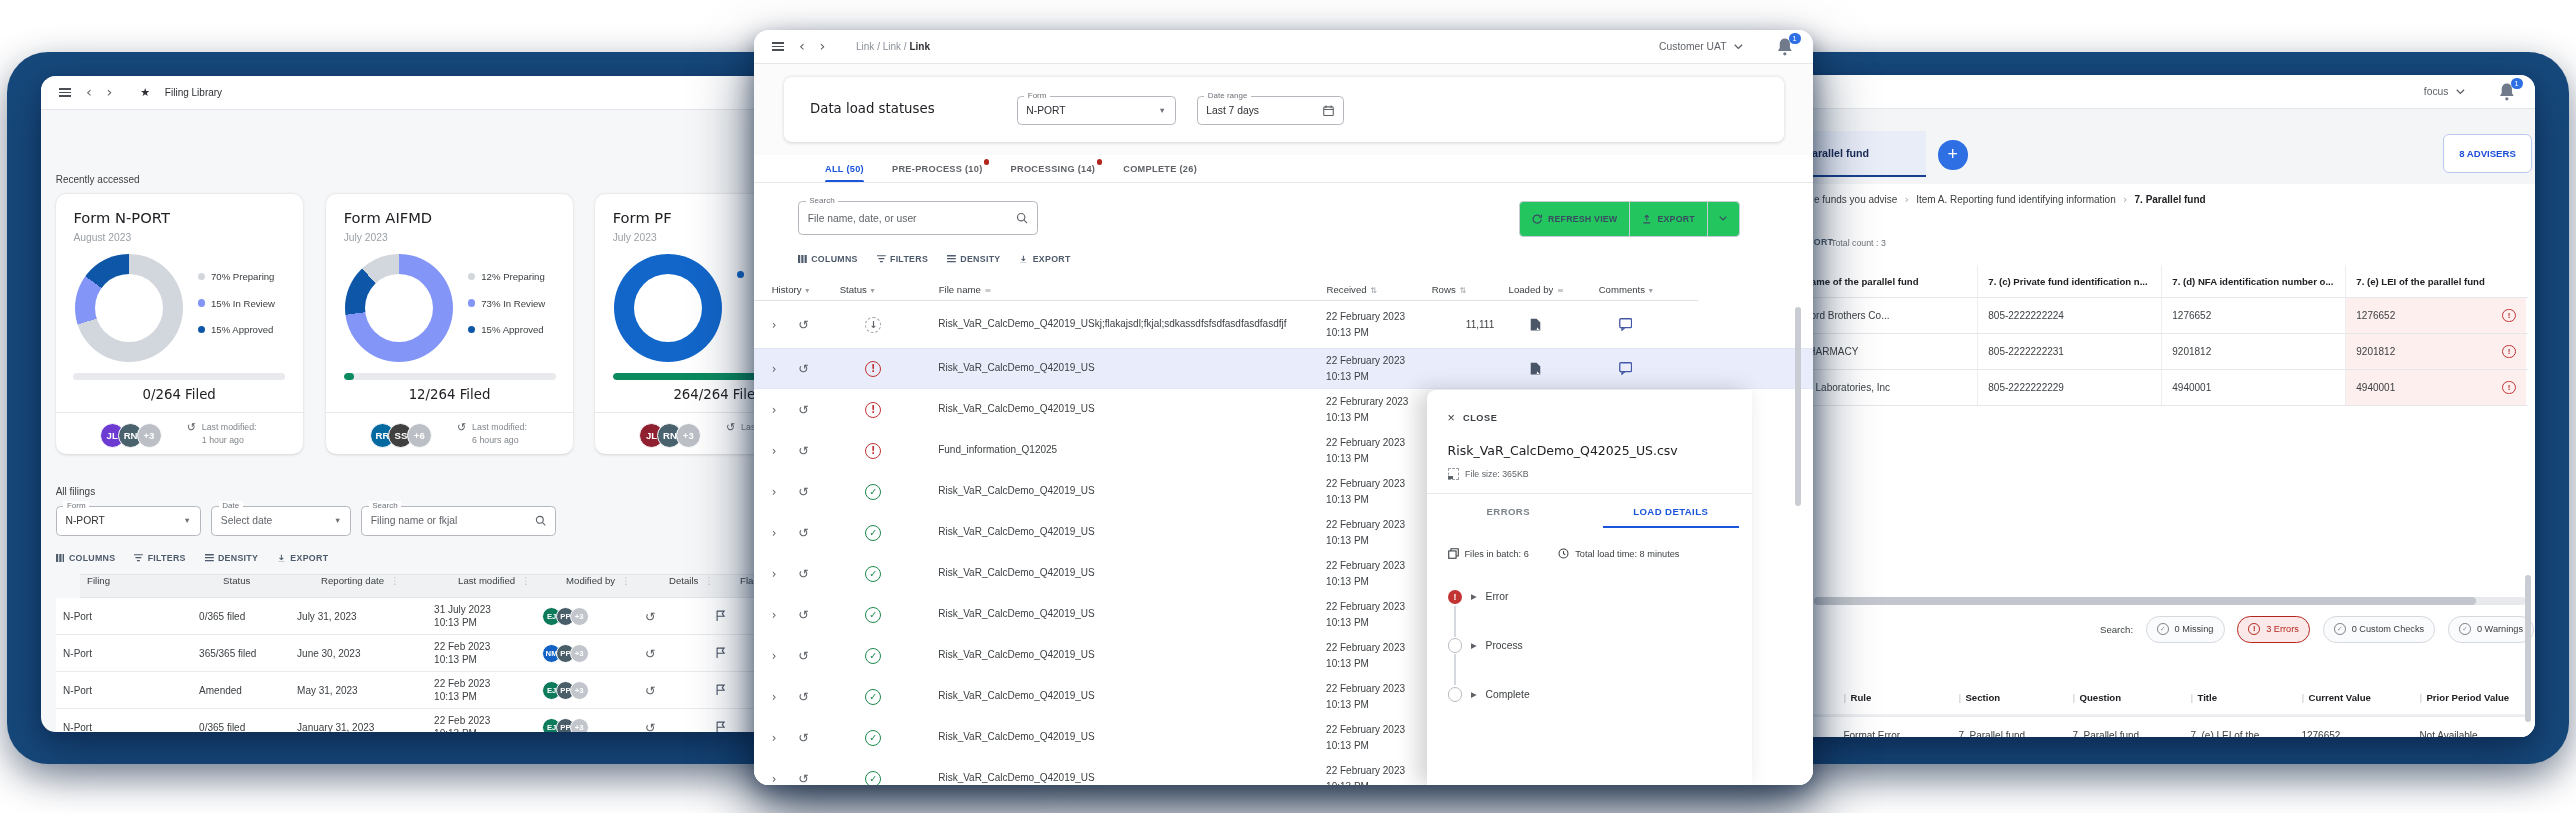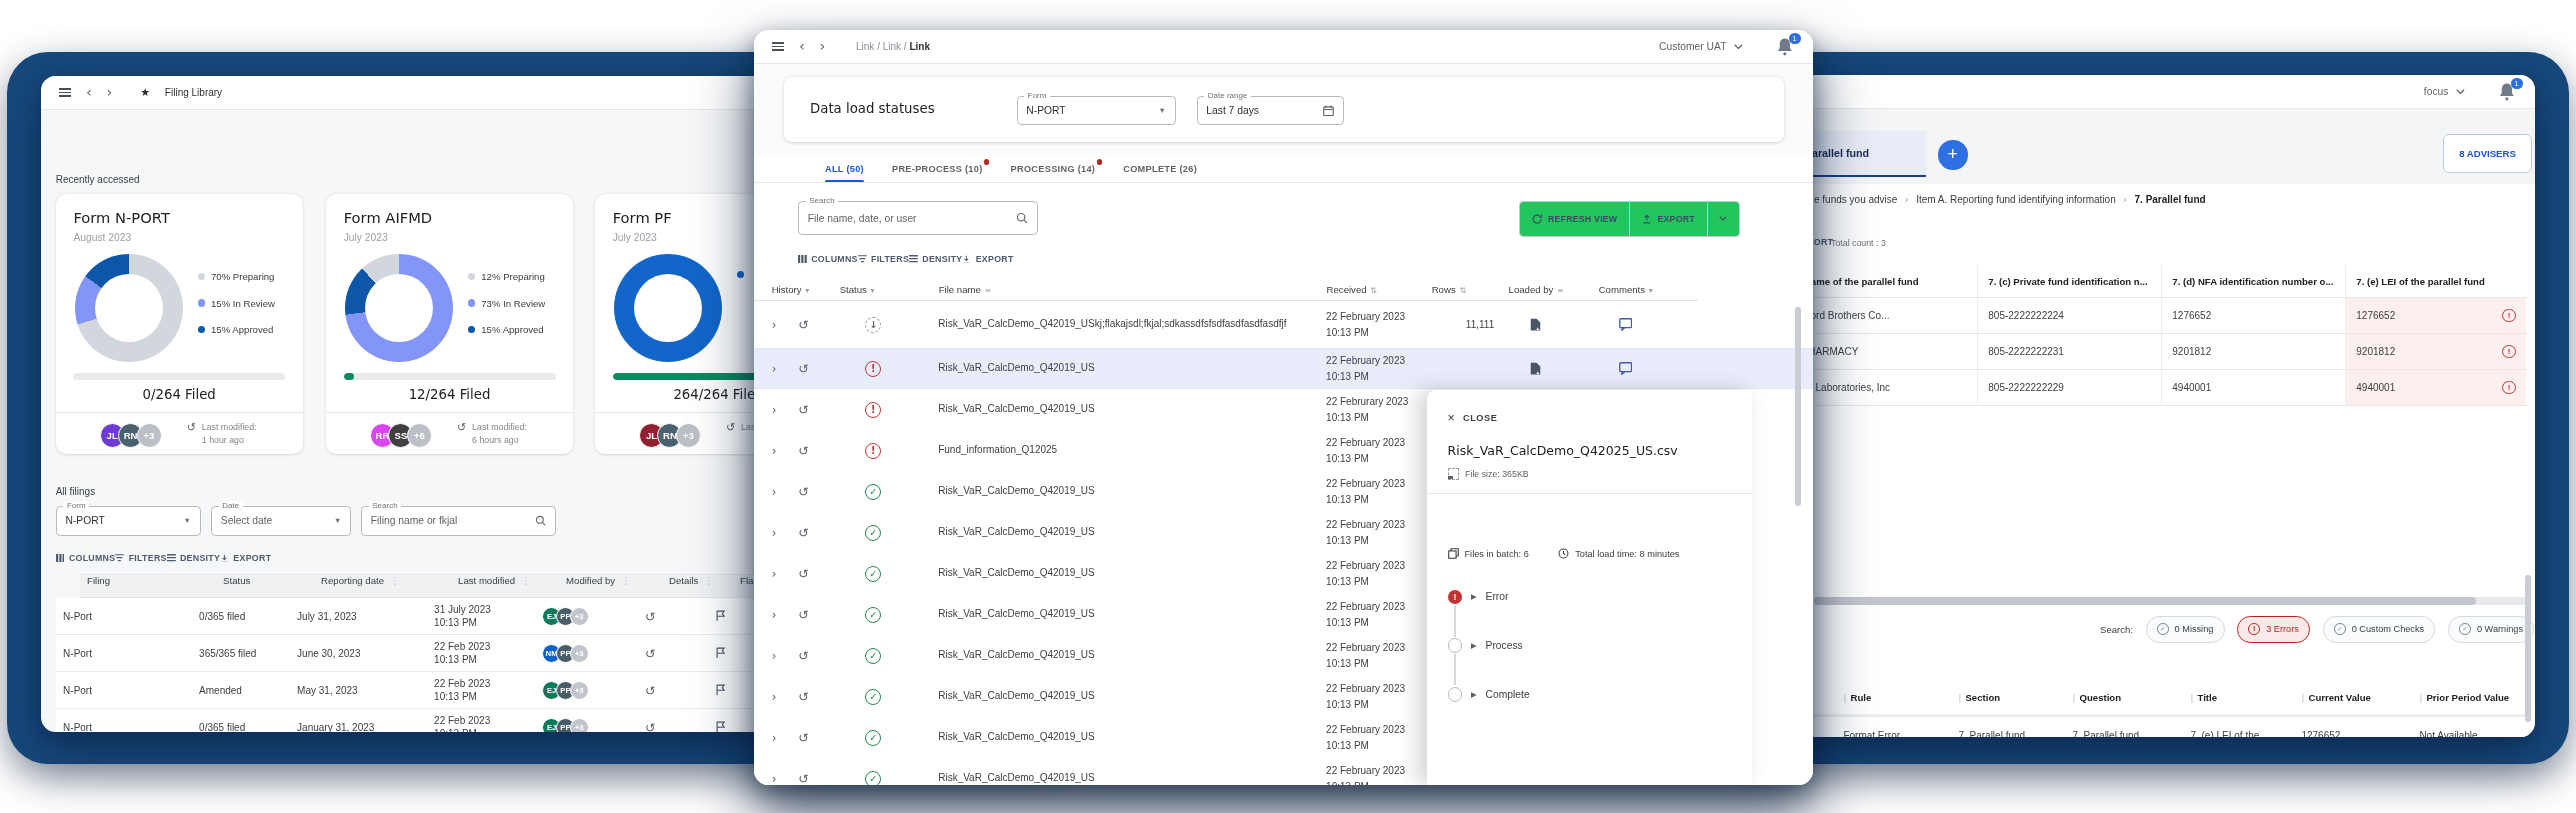--- a/index.html
+++ b/index.html
@@ -21,21 +21,21 @@
   .badge{position:absolute;top:-4.4px;right:-5.2px;background:#2f6fe4;color:#fff;border-radius:50%;
          width:11.8px;height:11.8px;font-size:7.4px;display:flex;align-items:center;justify-content:center;}
   
   .mfield{position:absolute;border:0.7px solid #b4b8be;border-radius:4.4px;background:#fff;
           display:flex;align-items:center;padding:0 8.8px;box-sizing:border-box;gap:5.9px;}
   .mlabel{position:absolute;top:-5.9px;left:6.6px;background:#fff;padding:0 3.7px;font-size:8px;color:#6d7278;}
   .mval{font-size:10.3px;color:#2d2f33;flex:1;white-space:nowrap;overflow:hidden;}
   .mph{font-size:10.3px;color:#5f6368;flex:1;white-space:nowrap;overflow:hidden;}
   .ddarrow{color:#6d7278;font-size:7.4px;}
   
-  .ttool{position:absolute;display:flex;font-size:8.8px;font-weight:bold;letter-spacing:0.3px;color:#4d5a6b;}
+  .ttool{position:absolute;display:flex;gap:19px;font-size:8.8px;font-weight:bold;letter-spacing:0.3px;color:#4d5a6b;}
   .ttool span{display:flex;align-items:center;gap:4.4px;}
   
   .av{border-radius:50%;color:#fff;display:flex;align-items:center;justify-content:center;
       border:1.5px solid #fff;box-sizing:border-box;font-weight:bold;}
   
   .st{width:16px;height:16px;border-radius:50%;display:flex;align-items:center;justify-content:center;
       font-size:9.6px;font-weight:bold;box-sizing:border-box;font-family:"DejaVu Sans",sans-serif;flex:none;}
   .st.error{border:1.5px solid #c23333;color:#c23333;}
   .st.ok{border:1.5px solid #1e8a4e;color:#1e8a4e;}
   .st.loading{border:1.5px dashed #9aa0a6;color:#5f6368;}
@@ -388,21 +388,21 @@
                 <span class="ldot" style="background:#0e57a8"></span>
                 <span><span>15%</span> <span>Approved</span></span>
               </div>
             </div>
             <div class="pbar">
               <div class="pfill" style="width:5%;background:#0b8a5e"></div>
             </div>
             <div class="filed">12/264 Filed</div>
             <div class="cdiv"></div>
             <div class="cavs">
-              <span class="av" style="background:#d946ef">RR</span>
+              <span class="av" style="background:#0369a1">RR</span>
               <span class="av" style="background:#404040">SS</span>
               <span class="av" style="background:#bcc0c6">+6</span>
             </div>
             <div class="cmod">
               <span class="hist-glyph" style="font-size:11px;">↺</span>
               <span class="txt"><span>Last modified:</span><br><span>6 hours ago</span></span>
             </div>
           </div>
 
           <div class="card" style="left: 554px;">
@@ -1026,20 +1026,24 @@
         <div class="pclose">
             <span class="x">×</span>
             <span>CLOSE</span>
           </div>
         <div class="ptitle">Risk_VaR_CalcDemo_Q42025_US.csv</div>
         <div class="psize">
             <span class="fsizeicon"></span>
             <span>File size: 365KB</span>
           </div>
         <div class="pdiv"></div>
+        <div class="ptabs">
+          <span class="ptab">ERRORS</span>
+          <span class="ptab active">LOAD DETAILS</span>
+        </div>
         <div class="pstats">
           <span class="ps">
             <svg width="11" height="11" viewBox="0 0 15 15">
                 <rect x="1" y="4" width="10" height="10" fill="none" stroke="#3c4043" stroke-width="1.5"></rect>
                 <path d="M4 4V1h10v10h-3" fill="none" stroke="#3c4043" stroke-width="1.5"></path>
               </svg>
             <span>Files in batch: 6</span>
           </span>
           <span class="ps">
             <svg width="11" height="11" viewBox="0 0 16 16">

